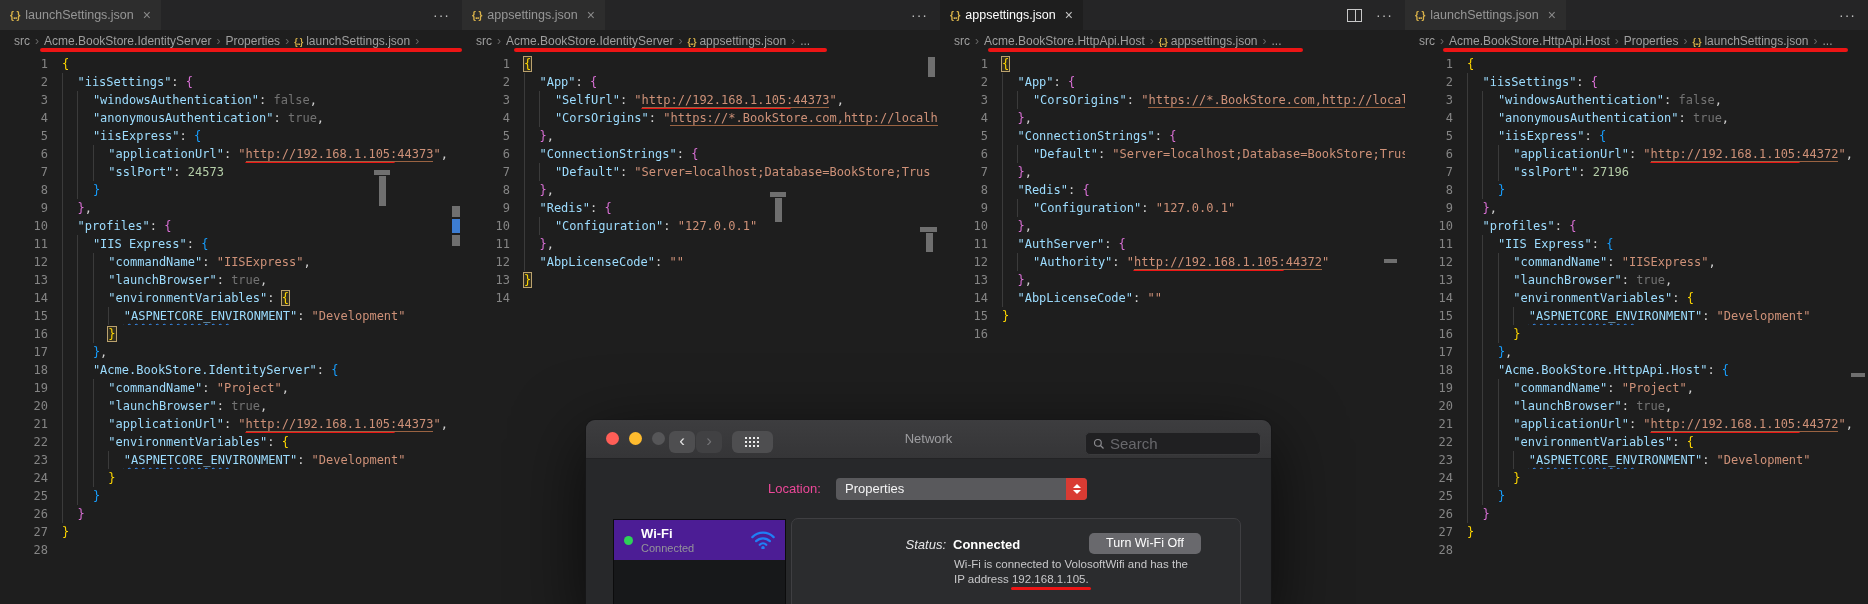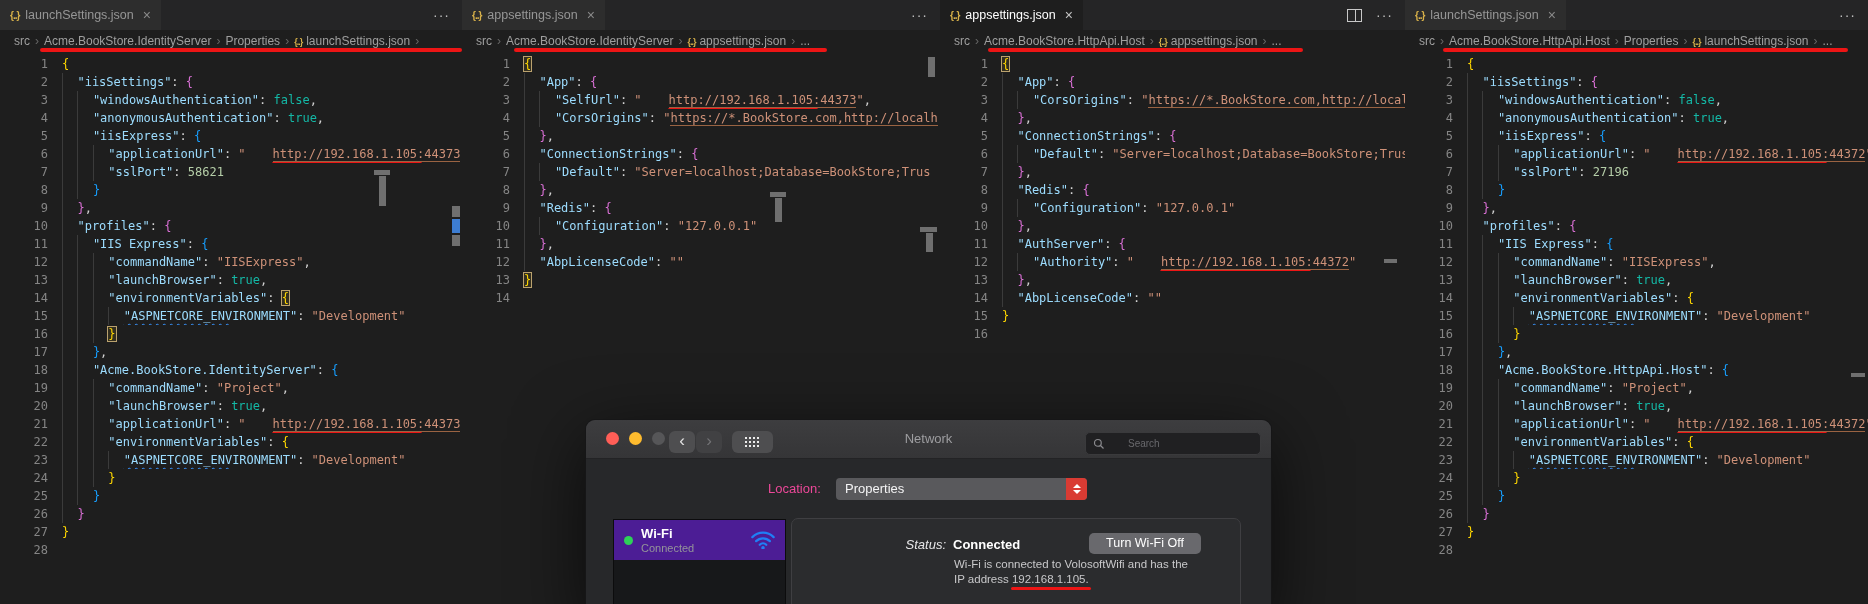--- a/index.html
+++ b/index.html
@@ -26,24 +26,24 @@
       white-space:nowrap;overflow:hidden;background:#1e1e1e;}
   .bc .sep{color:#666;margin:0 5px;}
   .bc .bicon{color:#d9b24a;font-weight:bold;font-size:9px;letter-spacing:-1px;margin-right:4px;}
   .bc-red{position:absolute;height:3.5px;background:#ed1515;border-radius:2px;top:48px;z-index:4;}
 
   .code{padding:3px 0 0 8px;font-family:"DejaVu Sans Mono",monospace;font-size:12px;}
   .cl{height:18px;line-height:18px;white-space:pre;overflow:hidden;}
   .ln{display:inline-block;width:40px;margin-right:14px;text-align:right;color:#858585;}
   .ind{display:inline-block;width:2ch;height:18px;vertical-align:top;border-left:1px solid #3b3b3b;}
 
-  .tk-k{color:#9cdcfe}.tk-s{color:#ce9178}.tk-w{color:#14b8a6}.tk-n{color:#b5cea8}.tk-p{color:#d4d4d4}
+  .tk-k{color:#9cdcfe}.tk-s{color:#ce9178}.tk-w{color:#737373}.tk-n{color:#b5cea8}.tk-p{color:#d4d4d4}
   .tk-b1{color:#ffd700}.tk-b2{color:#da70d6}.tk-b3{color:#179fff}
   .lnk{border-bottom:1px solid #9a6342;}
-  .red{position:relative;margin-left:27px;}
+  .red{position:relative;}
   .red::after{content:"";position:absolute;left:-1px;right:-5px;bottom:-4px;height:3.5px;background:#ed1515;border-radius:2px;}
   .sq{text-decoration:underline;text-decoration-style:wavy;text-decoration-color:#3794ff;
       text-decoration-thickness:1px;text-underline-offset:3px;text-decoration-skip-ink:none;}
   .mb{outline:1px solid rgba(215,186,125,.85);background:rgba(100,85,35,.3);}
 
   
   .ov{position:absolute;background:#6f6f6f;z-index:5;}
   .ov.blue{background:#3d7dd2;}
 
   
@@ -54,21 +54,21 @@
                border-bottom:1px solid #232325;border-radius:9px 9px 0 0;}
   .light{position:absolute;top:12px;width:13px;height:13px;border-radius:50%;}
   #nw-title{position:absolute;left:0;right:0;top:0;height:38px;line-height:38px;text-align:center;
             color:#9d9da0;font-size:13px;}
   .nw-navbtn{position:absolute;top:11px;width:26px;height:22px;border-radius:6px;text-align:center;
              line-height:20px;font-size:17px;}
   #nw-grid{position:absolute;left:146px;top:11px;width:41px;height:22px;border-radius:6px;background:#4e4e50;
            display:flex;align-items:center;justify-content:center;}
   #nw-search{position:absolute;right:10px;top:12px;width:167px;height:21px;background:#202022;
              border:1px solid #3a3a3c;border-radius:5px;display:flex;align-items:center;padding-left:7px;
-             color:#68686c;font-size:10px;gap:23px;}
+             color:#68686c;font-size:15px;gap:5px;}
   #nw-loc-label{position:absolute;left:182px;top:58px;width:64px;height:22px;line-height:22px;
                 text-align:left;font-size:13px;color:#ec4899;}
   #nw-dropdown{position:absolute;left:250px;top:58px;width:251px;height:22px;background:#59595c;
                border-radius:4px;font-size:13px;color:#f4f4f5;line-height:22px;padding-left:9px;box-sizing:border-box;}
   #nw-stepper{position:absolute;right:0;top:0;width:21px;height:22px;background:#d93b33;border-radius:0 4px 4px 0;
               display:flex;flex-direction:column;align-items:center;justify-content:center;gap:2px;}
   .chev-up{width:0;height:0;border-left:4px solid transparent;border-right:4px solid transparent;border-bottom:4px solid #fff;}
   .chev-dn{width:0;height:0;border-left:4px solid transparent;border-right:4px solid transparent;border-top:4px solid #fff;}
   #nw-sidebar{position:absolute;left:27px;top:99px;width:171px;height:110px;background:#17181a;border:1px solid #0c0c0d;}
   .nw-row{position:relative;height:40px;}
@@ -105,21 +105,21 @@
         </div>
         <div class="bc"><span class="crumb">src</span><span class="sep">›</span><span class="crumb">Acme.BookStore.IdentityServer</span><span class="sep">›</span><span class="crumb">Properties</span><span class="sep">›</span><span class="bicon">{..}</span><span class="crumb">launchSettings.json</span><span class="sep">›</span></div>
         <div class="bc-red" style="left: 40px; width: 422px;"></div>
         <div class="code">
           <div class="cl"><span class="ln">1</span><span class="tk-b1">{</span></div>
           <div class="cl"><span class="ln">2</span><span class="ind"></span><span class="tk-k">"iisSettings"</span><span class="tk-p">: </span><span class="tk-b2">{</span></div>
           <div class="cl"><span class="ln">3</span><span class="ind"></span><span class="ind"></span><span class="tk-k">"windowsAuthentication"</span><span class="tk-p">: </span><span class="tk-w">false</span><span class="tk-p">,</span></div>
           <div class="cl"><span class="ln">4</span><span class="ind"></span><span class="ind"></span><span class="tk-k">"anonymousAuthentication"</span><span class="tk-p">: </span><span class="tk-w">true</span><span class="tk-p">,</span></div>
           <div class="cl"><span class="ln">5</span><span class="ind"></span><span class="ind"></span><span class="tk-k">"iisExpress"</span><span class="tk-p">: </span><span class="tk-b3">{</span></div>
           <div class="cl"><span class="ln">6</span><span class="ind"></span><span class="ind"></span><span class="ind"></span><span class="tk-k">"applicationUrl"</span><span class="tk-p">: </span><span class="tk-s">"</span><span class="tk-s lnk red">http://192.168.1.105</span><span class="tk-s lnk">:44373</span><span class="tk-s">"</span><span class="tk-p">,</span></div>
-          <div class="cl"><span class="ln">7</span><span class="ind"></span><span class="ind"></span><span class="ind"></span><span class="tk-k">"sslPort"</span><span class="tk-p">: </span><span class="tk-n">58621</span></div>
+          <div class="cl"><span class="ln">7</span><span class="ind"></span><span class="ind"></span><span class="ind"></span><span class="tk-k">"sslPort"</span><span class="tk-p">: </span><span class="tk-n">24573</span></div>
           <div class="cl"><span class="ln">8</span><span class="ind"></span><span class="ind"></span><span class="tk-b3">}</span></div>
           <div class="cl"><span class="ln">9</span><span class="ind"></span><span class="tk-b2">}</span><span class="tk-p">,</span></div>
           <div class="cl"><span class="ln">10</span><span class="ind"></span><span class="tk-k">"profiles"</span><span class="tk-p">: </span><span class="tk-b2">{</span></div>
           <div class="cl"><span class="ln">11</span><span class="ind"></span><span class="ind"></span><span class="tk-k">"IIS Express"</span><span class="tk-p">: </span><span class="tk-b3">{</span></div>
           <div class="cl"><span class="ln">12</span><span class="ind"></span><span class="ind"></span><span class="ind"></span><span class="tk-k">"commandName"</span><span class="tk-p">: </span><span class="tk-s">"IISExpress"</span><span class="tk-p">,</span></div>
           <div class="cl"><span class="ln">13</span><span class="ind"></span><span class="ind"></span><span class="ind"></span><span class="tk-k">"launchBrowser"</span><span class="tk-p">: </span><span class="tk-w">true</span><span class="tk-p">,</span></div>
           <div class="cl"><span class="ln">14</span><span class="ind"></span><span class="ind"></span><span class="ind"></span><span class="tk-k">"environmentVariables"</span><span class="tk-p">: </span><span class="tk-b1 mb">{</span></div>
           <div class="cl"><span class="ln">15</span><span class="ind"></span><span class="ind"></span><span class="ind"></span><span class="ind"></span><span class="tk-k sq">"ASPNETCORE_ENV</span><span class="tk-k">IRONMENT"</span><span class="tk-p">: </span><span class="tk-s">"Development"</span></div>
           <div class="cl"><span class="ln">16</span><span class="ind"></span><span class="ind"></span><span class="ind"></span><span class="tk-b1 mb">}</span></div>
           <div class="cl"><span class="ln">17</span><span class="ind"></span><span class="ind"></span><span class="tk-b3">}</span><span class="tk-p">,</span></div>

